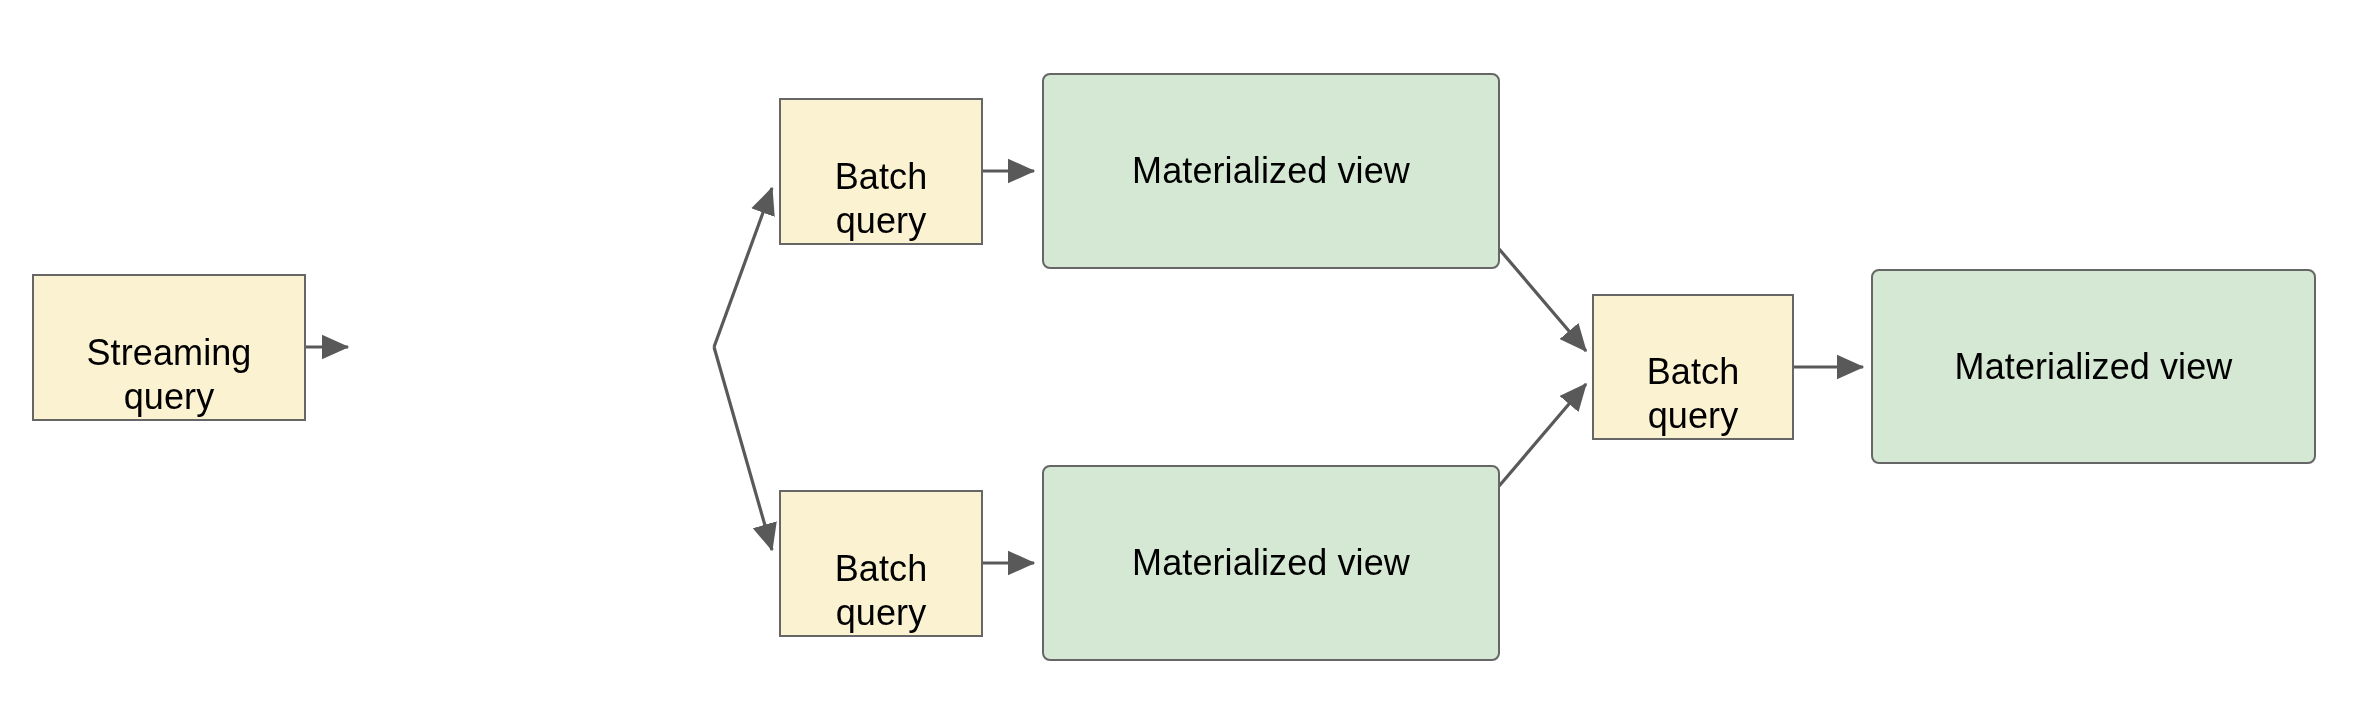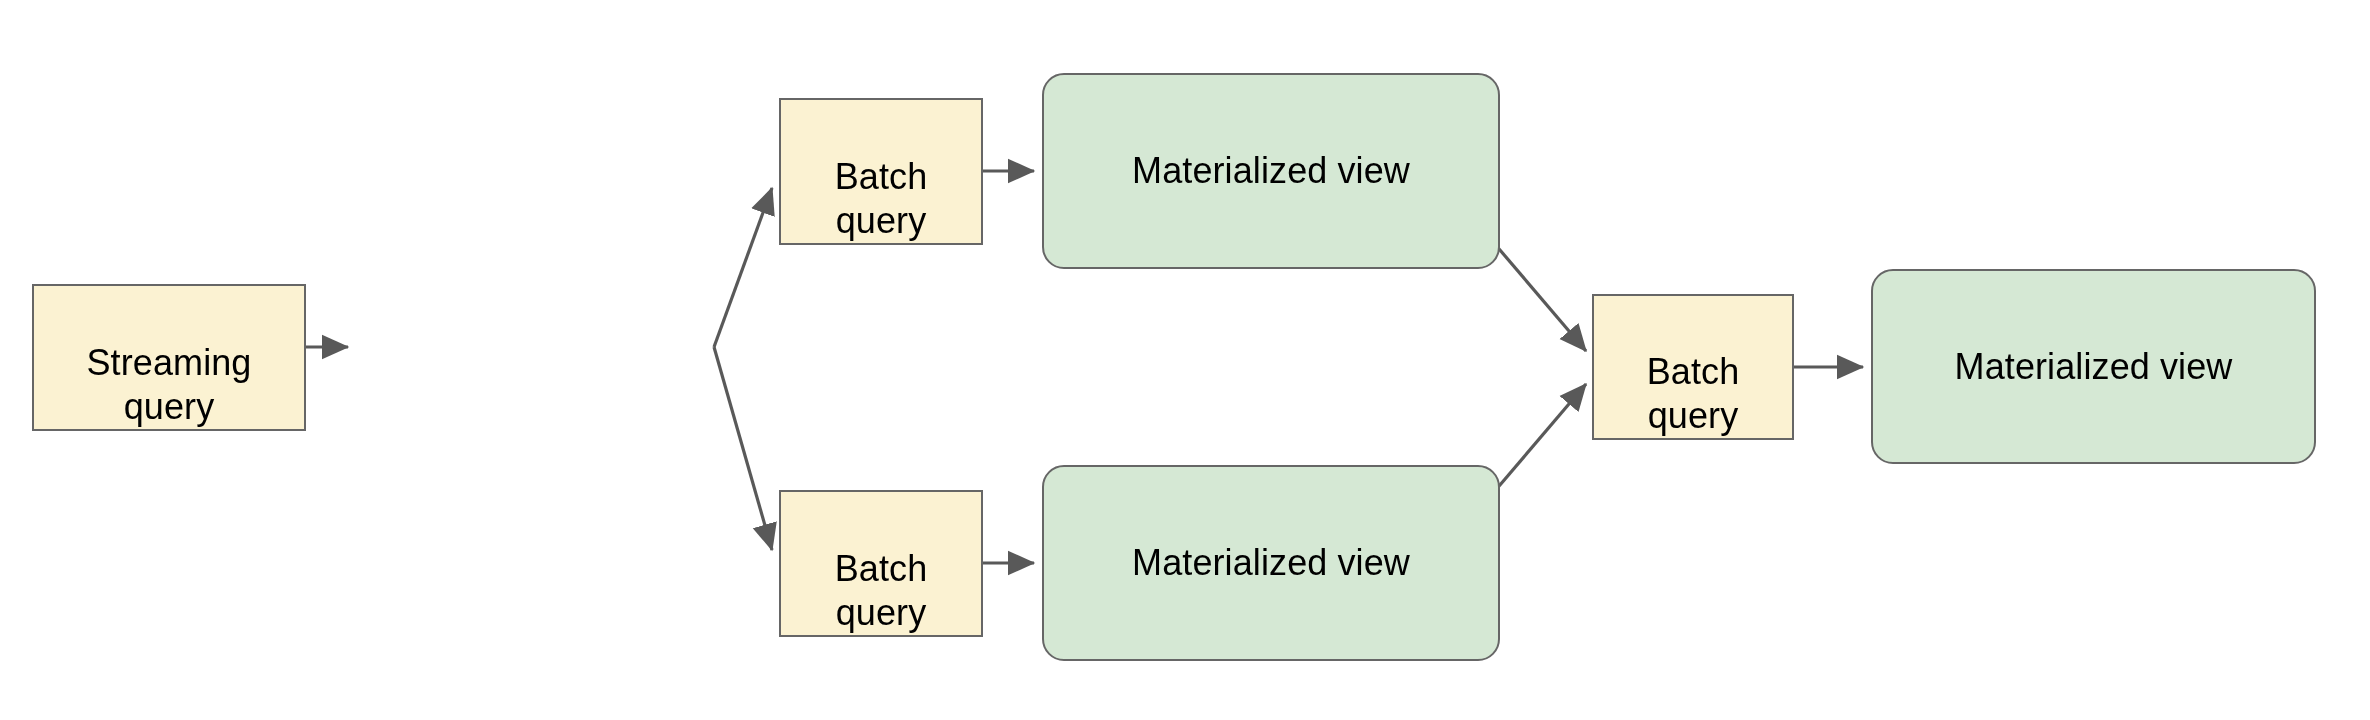--- a/index.html
+++ b/index.html
@@ -41,21 +41,21 @@
     border: 2px solid #666666;
     z-index: 2;
   }
   .node.process {
     background: #fbf2d2;
     border-radius: 0;
     align-items: flex-end;
   }
   .node.store {
     background: #d5e8d4;
-    border-radius: 22px;
+    border-radius: 8px;
   }
   .node .label {
     display: block;
     white-space: pre-line;
   }
 </style>
 </head>
 <body>
 
 <div id="canvas">
@@ -93,21 +93,21 @@
 
     <g>
       <line x1="1494" y1="492" x2="1586" y2="384" stroke="#595959" stroke-width="3.2" marker-end="url(#arrowhead)"></line>
     </g>
 
     <g>
       <line x1="1794" y1="367" x2="1863" y2="367" stroke="#595959" stroke-width="3.2" marker-end="url(#arrowhead)"></line>
     </g>
   </svg>
 
-  <div class="node process" style="left:32px; top:284px; width:274px; height:147px;">
+  <div class="node process" style="left:32px; top:274px; width:274px; height:147px;">
     <span class="label">Streaming
 query</span>
   </div>
 
 
   <div class="node process" style="left:779px; top:98px; width:204px; height:147px;">
     <span class="label">Batch
 query</span>
   </div>
 

